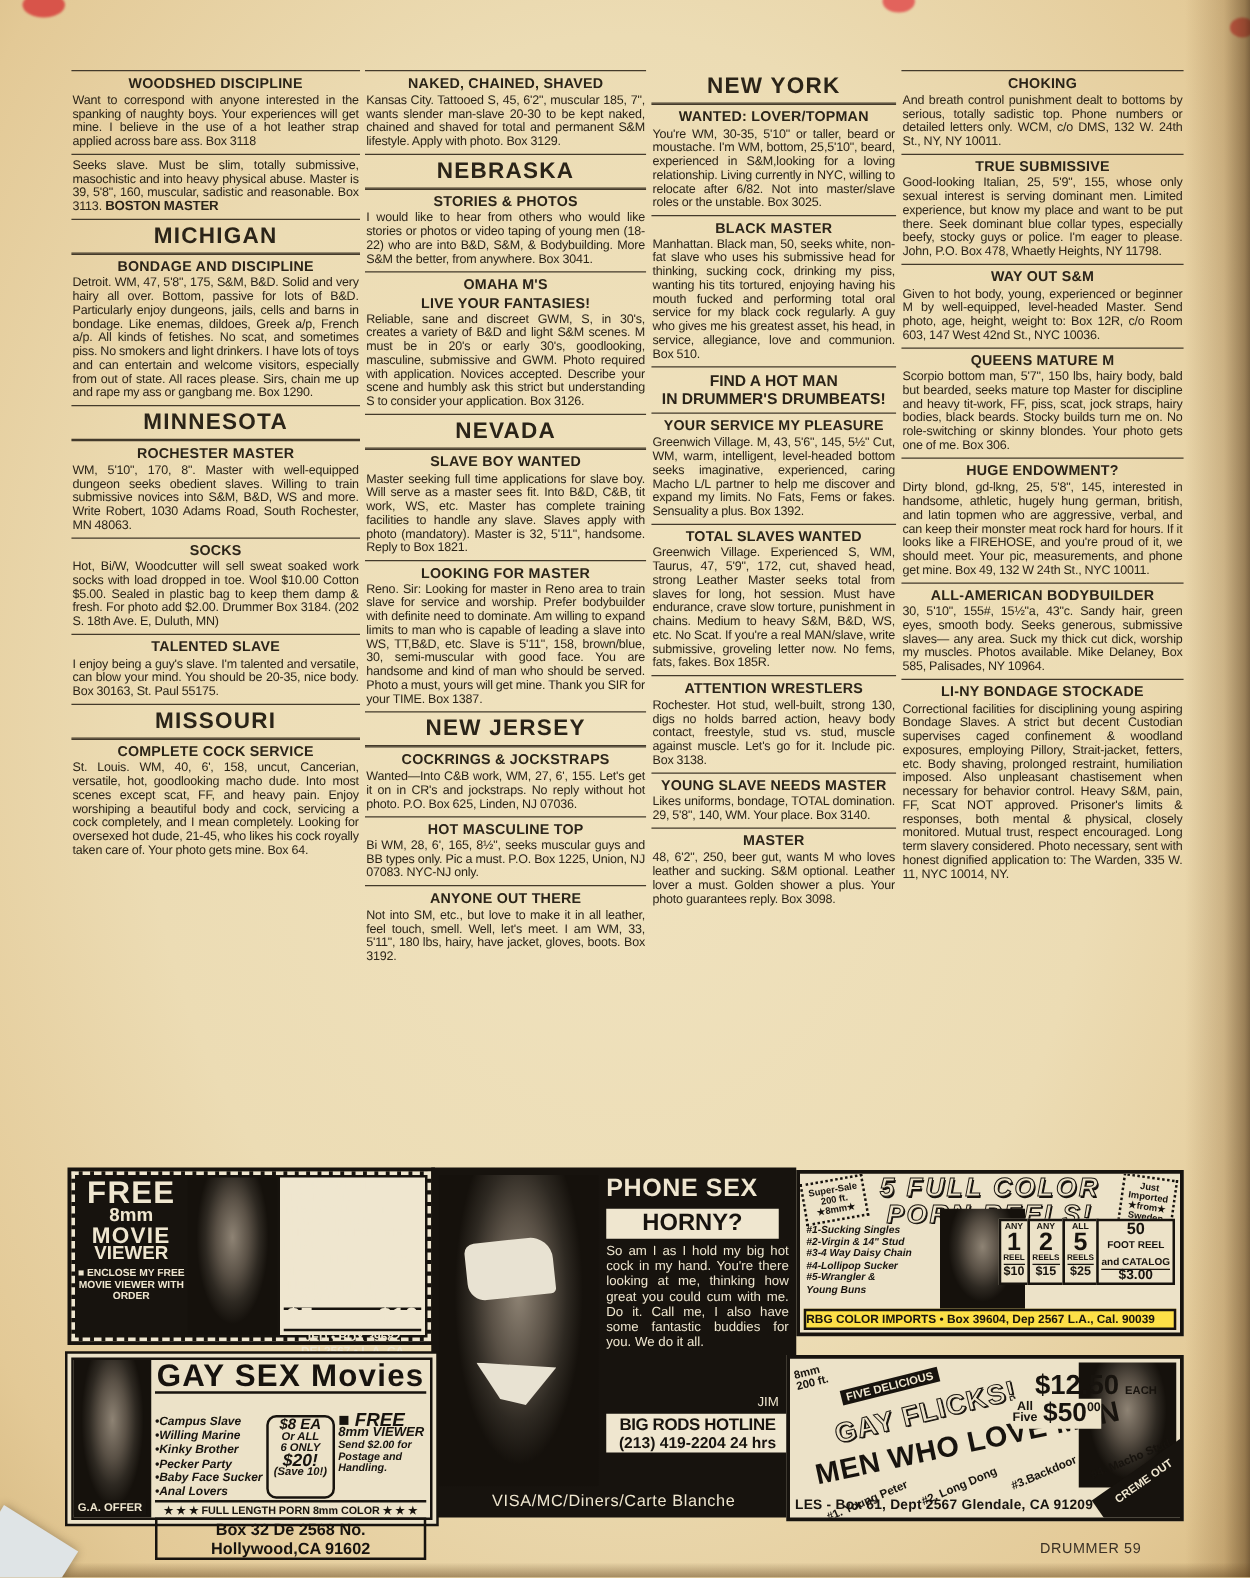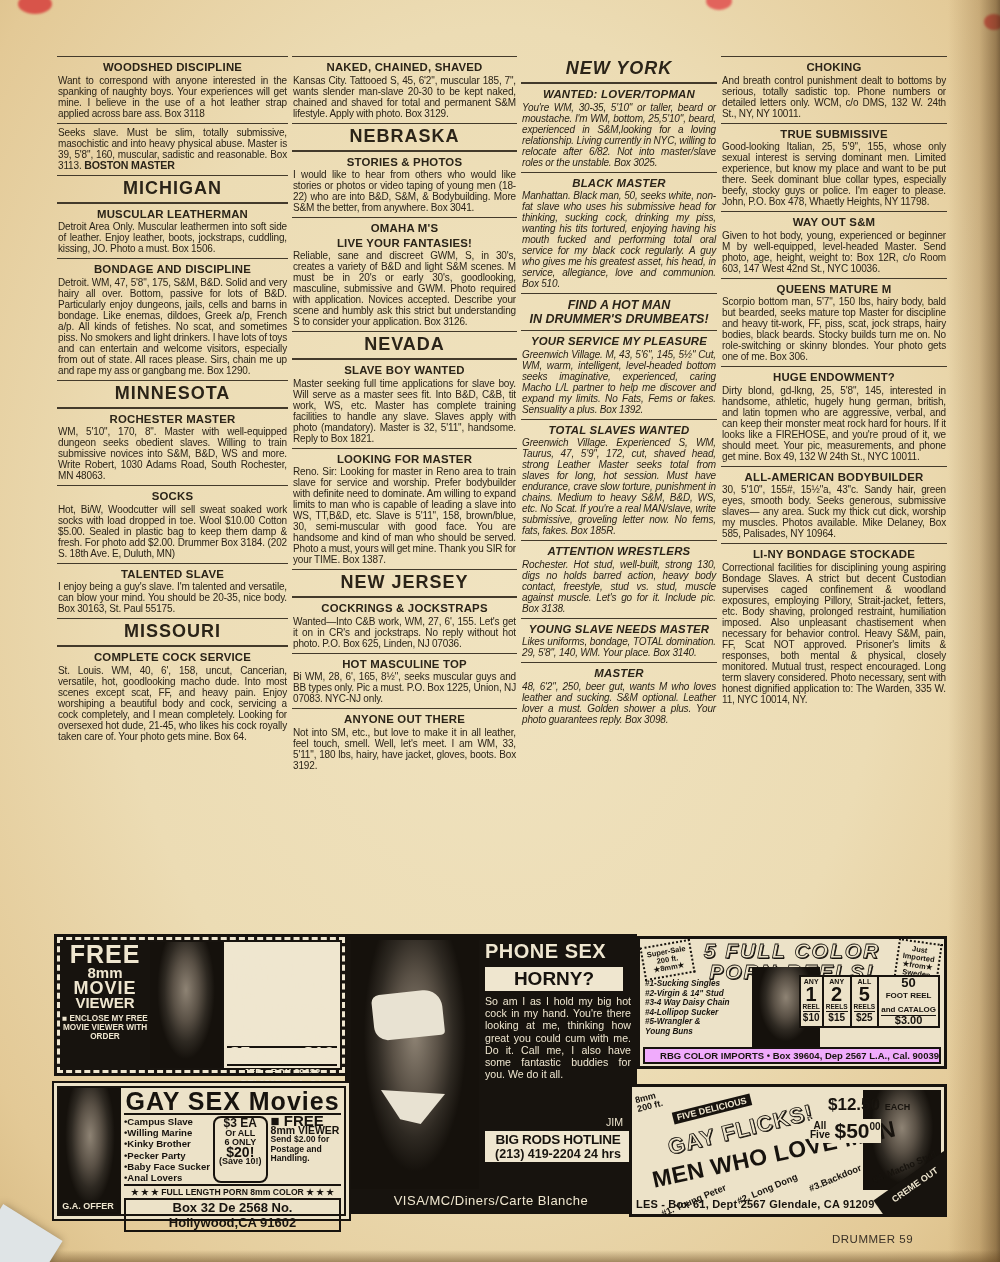--- a/index.html
+++ b/index.html
@@ -20,21 +20,21 @@
     background:linear-gradient(to bottom, rgba(120,85,40,0), rgba(95,65,28,.5));}
   .corner-curl{position:absolute;left:-18px;bottom:-16px;width:70px;height:60px;background:#dfe4e6;transform:rotate(32deg);box-shadow:0 0 8px rgba(60,40,20,.4);}
   .mark{position:absolute;border-radius:50%;filter:blur(1px);}
   .mark.m1{left:18px;top:-6px;width:34px;height:20px;background:#d8544a;}
   .mark.m2{left:706px;top:-8px;width:26px;height:18px;background:#e2635c;}
   .mark.m3{left:984px;top:14px;width:20px;height:16px;background:#d8544a;}
 
   
   .classifieds{position:absolute;left:57px;top:56px;width:890px;height:877px;display:flex;gap:4px;overflow:hidden;}
   .col{overflow:hidden;color:#2b2418;}
-  .col0{width:231px;} .col1{width:225px;} .col2{width:196px;font-style:italic;} .col3{width:226px;}
+  .col0{width:231px;} .col1{width:225px;} .col2{width:196px;} .col3{width:226px;}
   .item{border-top:1px solid #433a2b;padding:3px 1px 4px 1px;}
   .col2 .item:first-child{border-top:none;}
   .state{font-size:18px;font-weight:bold;text-align:center;letter-spacing:1px;
     border-bottom:1px solid #433a2b;padding:2px 0 3px 0;}
   .adtitle{font-size:11.4px;font-weight:bold;text-align:center;letter-spacing:.2px;line-height:12.5px;padding:1px 0 1px 0;}
   .adbody{font-size:10px;line-height:11px;text-align:justify;letter-spacing:-.15px;word-spacing:-.2px;}
   .adbody b{font-size:10.6px;}
   .house{font-size:12.5px;font-weight:bold;text-align:center;line-height:14px;padding:4px 0;}
 
   
@@ -86,28 +86,28 @@
   .adC .photo{position:absolute;left:112px;top:28px;width:68px;height:80px;}
   .adC .grid{position:absolute;right:4px;top:36px;display:flex;}
   .adC .cell{border:2px solid #17130e;background:#ece2c8;text-align:center;font-weight:bold;padding:1px 2px;margin-left:-2px;}
   .adC .cell div:nth-child(1){font-size:7px;}
   .adC .cell div:nth-child(2){font-size:20px;line-height:18px;}
   .adC .cell div:nth-child(3){font-size:6.5px;text-align:center;}
   .adC .cell div:nth-child(4){font-size:10px;border-top:1px solid #17130e;margin-top:1px;}
   .adC .cat div{font-size:8px !important;line-height:9px;}
   .adC .cat div:nth-child(1){font-size:13px !important;font-weight:900;}
   .adC .cat div:nth-child(4){font-size:11px !important;}
-  .adC .foot{position:absolute;left:3px;right:3px;bottom:2px;border:2px solid #17130e;text-align:right;font-size:9.5px;font-weight:bold;padding:1px 0;background:#f0abfc;}
+  .adC .foot{position:absolute;left:3px;right:3px;bottom:2px;border:2px solid #17130e;text-align:left;font-size:9.5px;font-weight:bold;padding:1px 0;background:#fde047;}
 
   
   .adD{left:57px;top:1086px;width:289px;height:130px;background:#ece2c8;border:2px solid #17130e;box-shadow:0 0 0 3px #ece2c8,0 0 0 5px #17130e;display:flex;}
   .adD .photo{width:62px;}
   .adD .body{flex:1;padding:1px 3px;position:relative;}
   .adD .title{font-size:25px;font-weight:900;letter-spacing:1px;line-height:24px;border-bottom:2px solid #17130e;text-align:center;}
-  .adD .mid{display:flex;gap:3px;margin-top:1px;}
+  .adD .mid{display:flex;gap:3px;margin-top:17px;font-style:italic;}
   .adD .films div{font-size:9.6px;font-weight:bold;line-height:11.2px;}
   .adD .price{border:2px solid #17130e;border-radius:8px;text-align:center;font-weight:bold;padding:1px 4px;}
   .adD .price div{font-size:9px;line-height:9.5px;}
   .adD .price div:nth-child(1){font-size:12px;}
   .adD .price div:nth-child(4){font-size:14px;}
   .adD .free{font-size:8.6px;font-weight:bold;line-height:9.5px;}
   .adD .free div:nth-child(1){font-size:15px;}
   .adD .free div:nth-child(2){font-size:10.5px;}
   .adD .strip{font-size:8.6px;font-weight:bold;text-align:center;border-top:2px solid #17130e;margin-top:1px;padding-top:1px;}
   .adD .boxline{font-size:13px;font-weight:900;text-align:center;border:2px solid #17130e;margin-top:1px;padding:0 2px;}
@@ -141,24 +141,20 @@
   <div id="cols" class="classifieds">
       <div class="col col0">
         <div class="item">
           <div class="adtitle">WOODSHED DISCIPLINE</div>
           <div class="adbody">Want to correspond with anyone interested in the spanking of naughty boys. Your experiences will get mine. I believe in the use of a hot leather strap applied across bare ass. Box 3118</div>
         </div>
         <div class="item">
           <div class="adbody">Seeks slave. Must be slim, totally submissive, masochistic and into heavy physical abuse. Master is 39, 5'8", 160, muscular, sadistic and reasonable. Box 3113.<b> BOSTON MASTER</b></div>
         </div>
         <div class="item state">MICHIGAN</div>
-        <div class="item">
-          <div class="adtitle">MUSCULAR LEATHERMAN</div>
-          <div class="adbody">Detroit Area Only. Muscular leathermen into soft side of leather. Enjoy leather, boots, jockstraps, cuddling, kissing, JO. Photo a must. Box 1506.</div>
-        </div>
         <div class="item">
           <div class="adtitle">BONDAGE AND DISCIPLINE</div>
           <div class="adbody">Detroit. WM, 47, 5'8", 175, S&amp;M, B&amp;D. Solid and very hairy all over. Bottom, passive for lots of B&amp;D. Particularly enjoy dungeons, jails, cells and barns in bondage. Like enemas, dildoes, Greek a/p, French a/p. All kinds of fetishes. No scat, and sometimes piss. No smokers and light drinkers. I have lots of toys and can entertain and welcome visitors, especially from out of state. All races please. Sirs, chain me up and rape my ass or gangbang me. Box 1290.</div>
         </div>
         <div class="item state">MINNESOTA</div>
         <div class="item">
           <div class="adtitle">ROCHESTER MASTER</div>
           <div class="adbody">WM, 5'10", 170, 8". Master with well-equipped dungeon seeks obedient slaves. Willing to train submissive novices into S&amp;M, B&amp;D, WS and more. Write Robert, 1030 Adams Road, South Rochester, MN 48063.</div>
         </div>
         <div class="item">
@@ -387,21 +383,21 @@
       <div class="mid">
         <div class="films">
             <div>•Campus Slave</div>
             <div>•Willing Marine</div>
             <div>•Kinky Brother</div>
             <div>•Pecker Party</div>
             <div>•Baby Face Sucker</div>
             <div>•Anal Lovers</div>
           </div>
         <div class="price">
-            <div>$3 EA</div>
+            <div>$8 EA</div>
             <div>Or ALL</div>
             <div>6 ONLY</div>
             <div>$20!</div>
             <div>(Save 10!)</div>
           </div>
         <div class="free">
             <div>■ FREE</div>
             <div>8mm VIEWER</div>
             <div>Send $2.00 for</div>
             <div>Postage and</div>
@@ -414,21 +410,21 @@
     </div>
   </div>
 
   <div class="dad adE">
     <div class="photo"></div>
     <div class="tag1" style="white-space:pre-line">8mm
 200 ft.</div>
     <div class="tag2">FIVE DELICIOUS</div>
     <div class="gt">GAY FLICKS!</div>
     <div class="main">MEN WHO LOVE MEN</div>
-    <div class="p1"><span style="font-size:17px">$12.50</span> <span>EACH</span></div>
+    <div class="p1"><span style="font-size:22px">$12.50</span> <span>EACH</span></div>
     <div class="p2">
       <span class="af" style="white-space:pre-line">All
 Five</span>
       <span class="amt"><span style="font-size:21px;vertical-align:baseline">$50</span><span>00</span></span>
     </div>
     <div class="films">
         <div>#1. Young Peter</div>
         <div>#2. Long Dong</div>
         <div>#3.Backdoor</div>
         <div>#4. Macho Stud</div>

